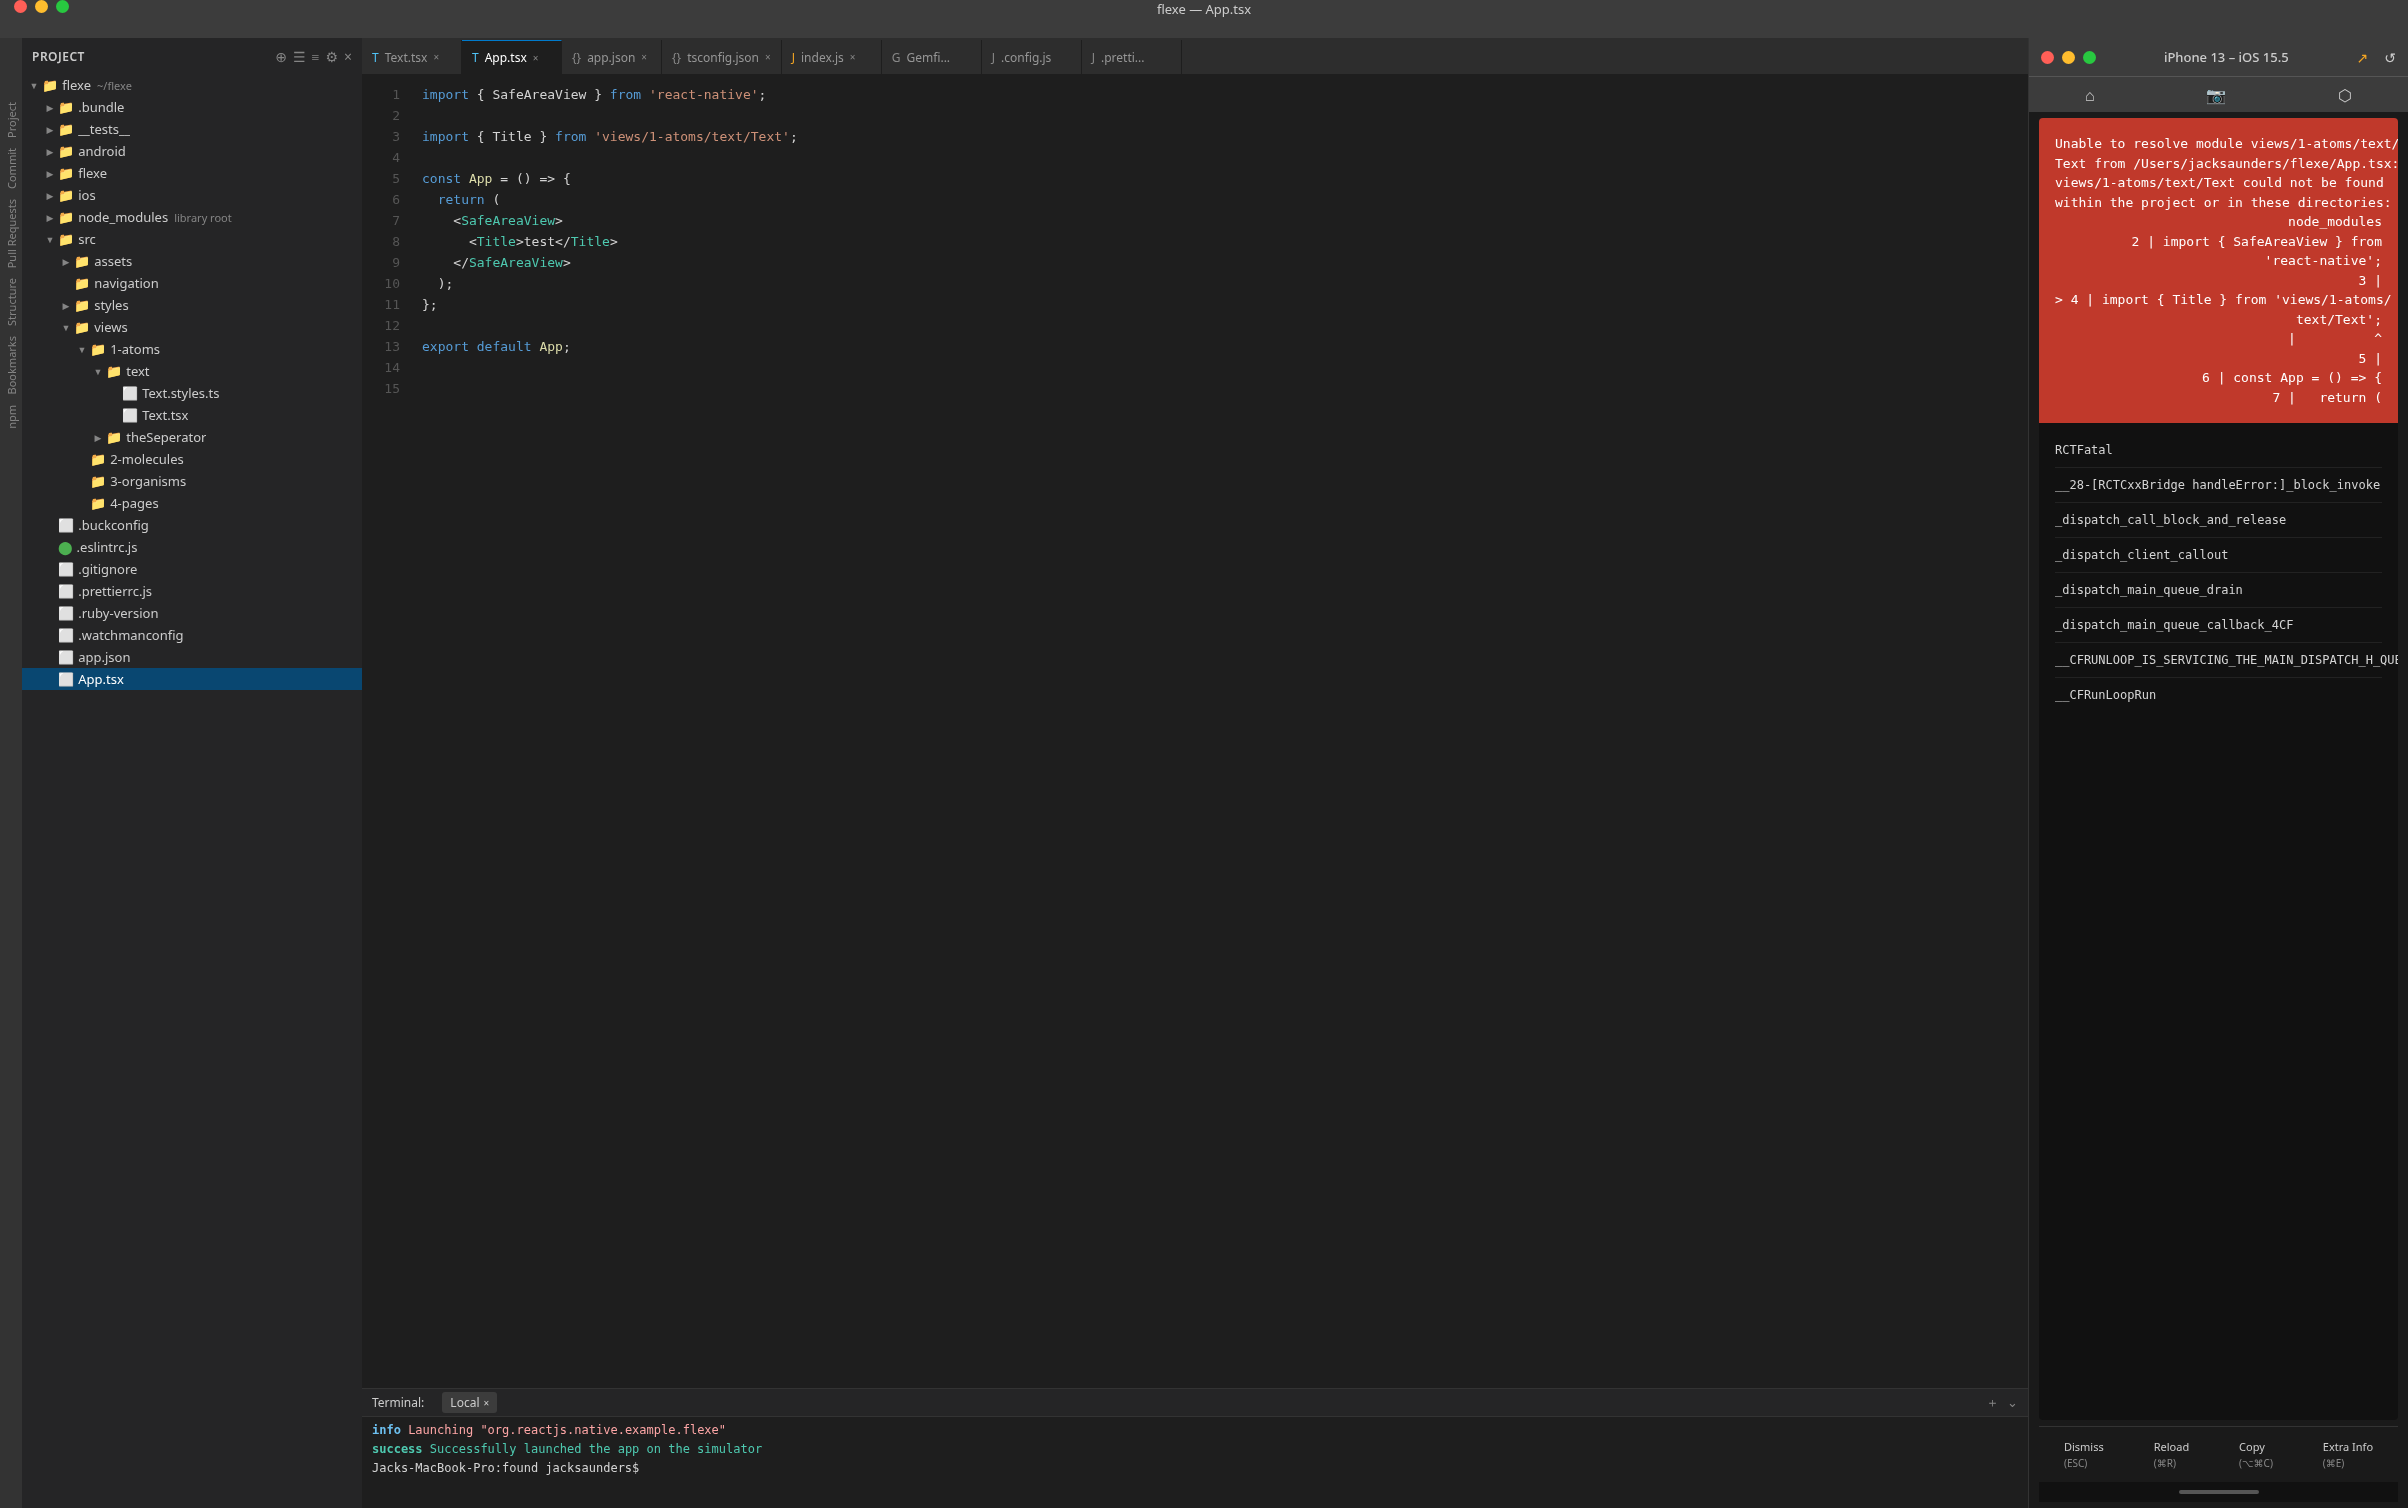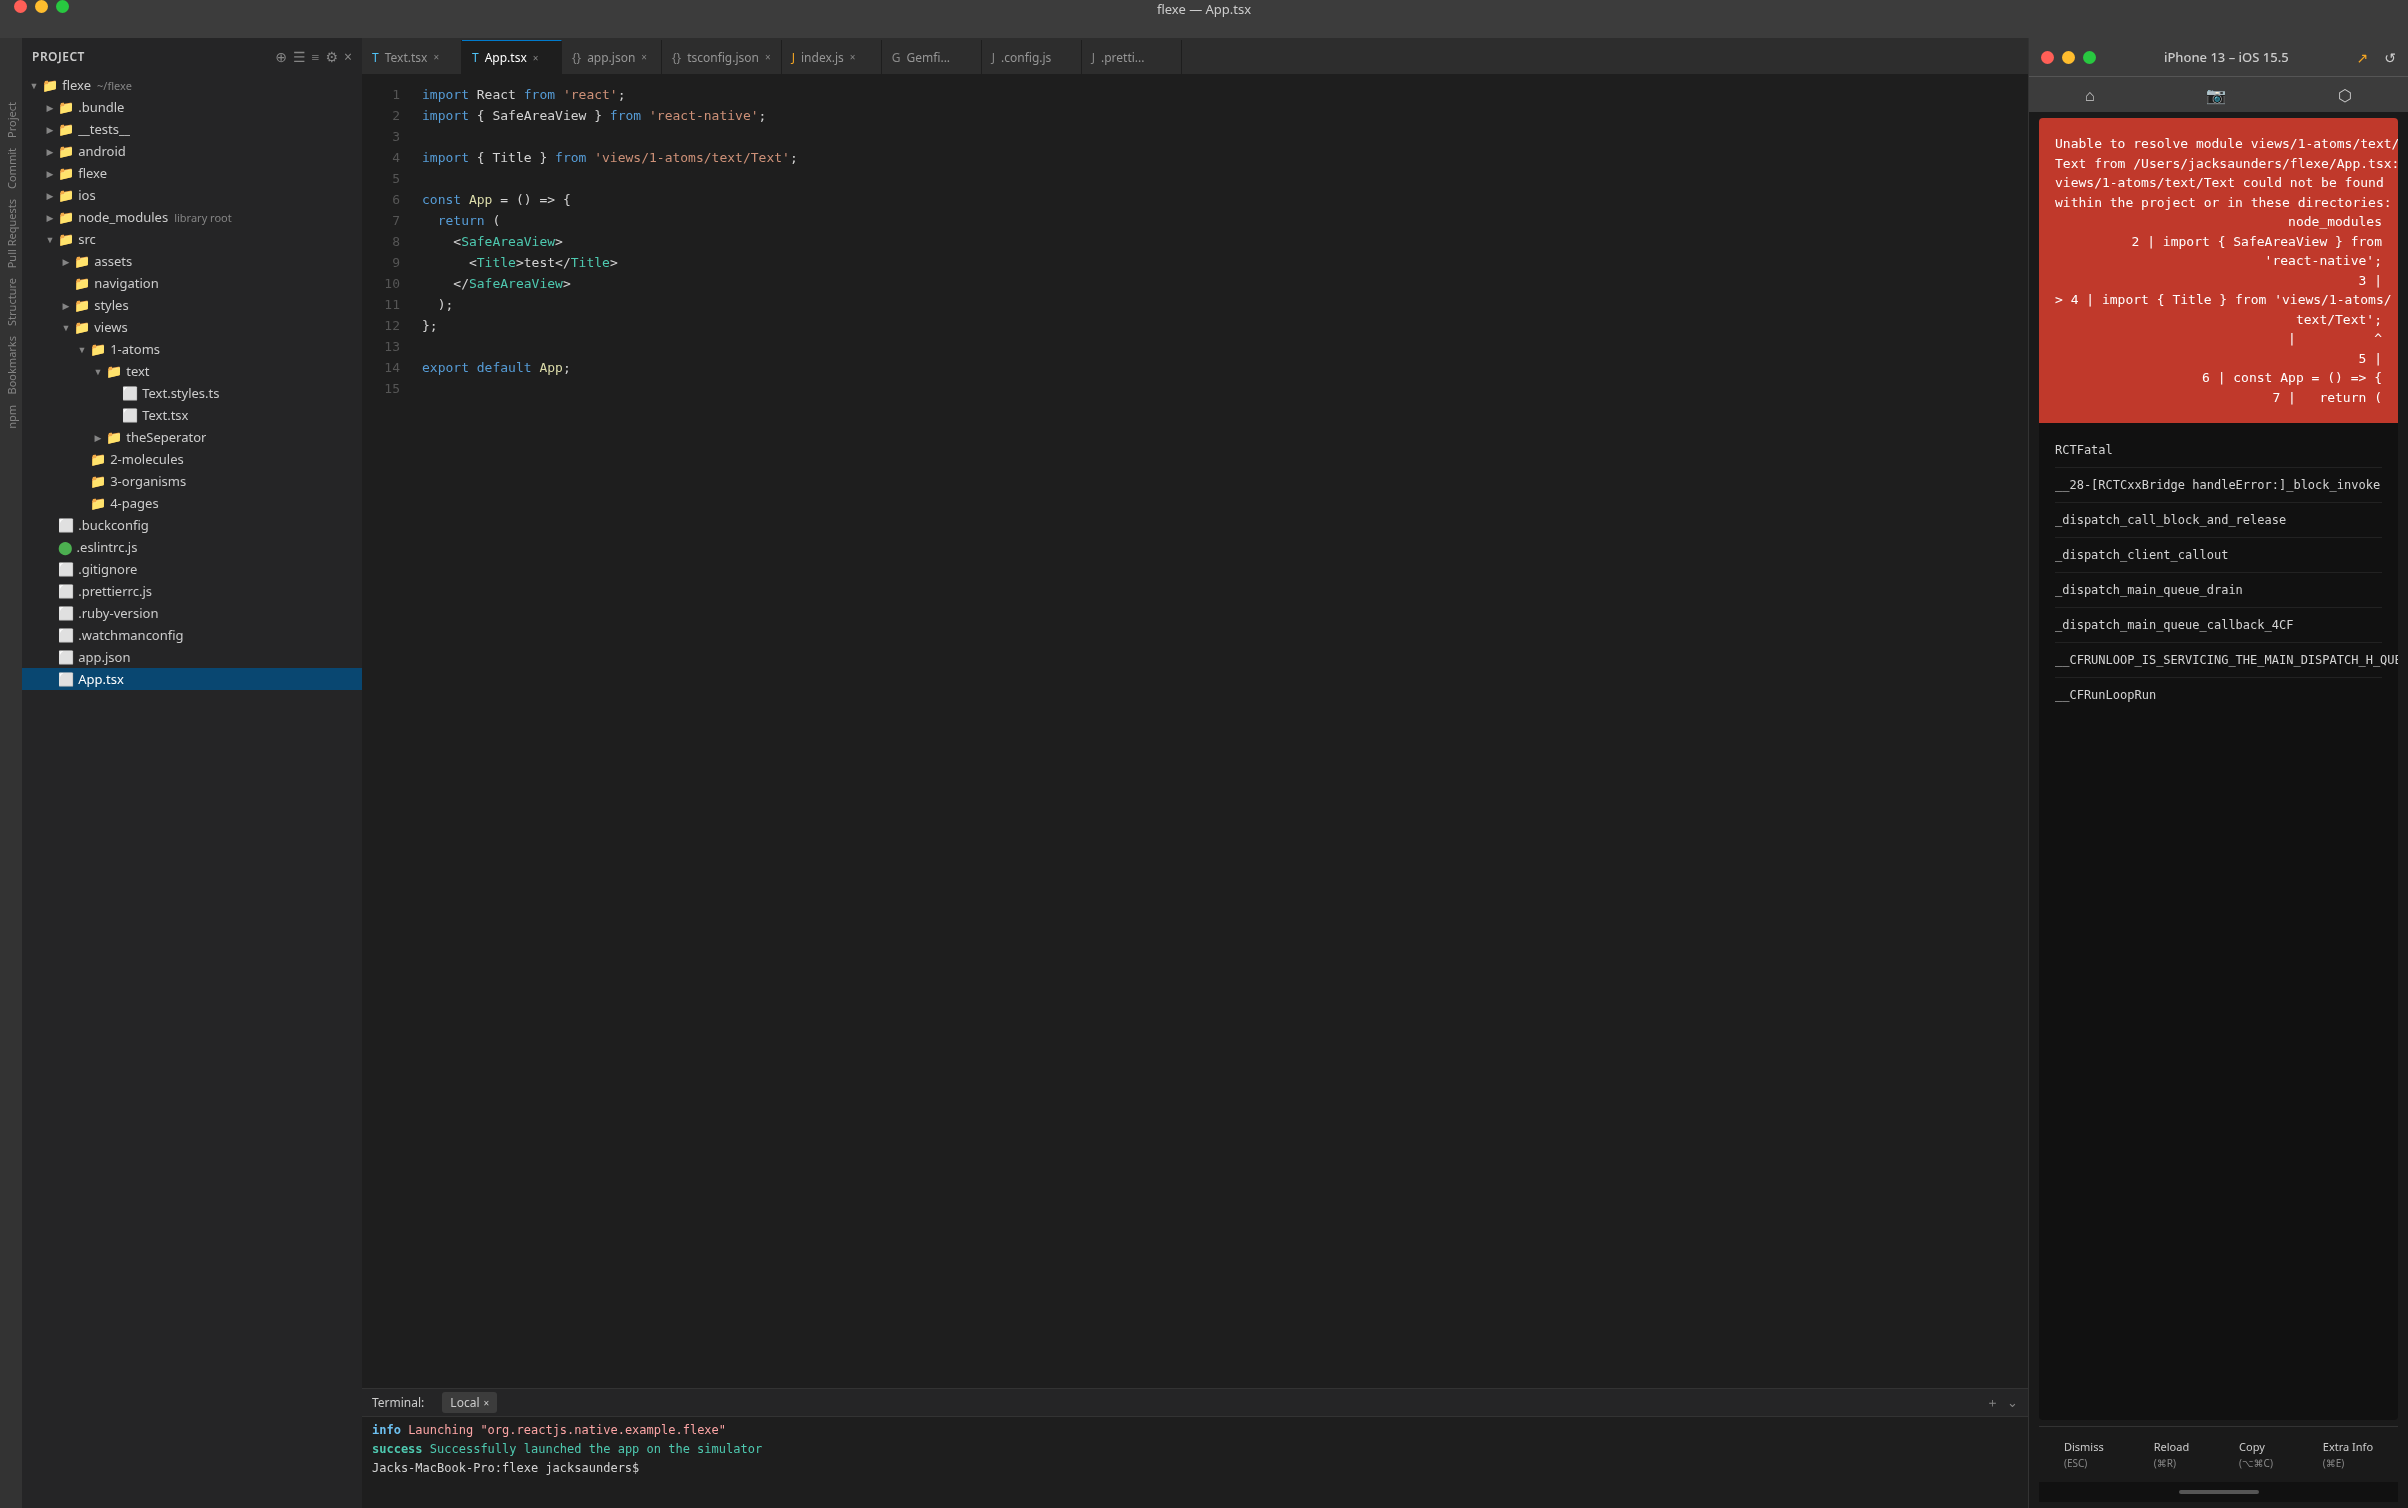--- a/index.html
+++ b/index.html
@@ -642,21 +642,20 @@
         <div>8</div>
         <div>9</div>
         <div>10</div>
         <div>11</div>
         <div>12</div>
         <div>13</div>
         <div>14</div>
         <div>15</div>
       </div>
       <div class="code-area">
-        <div class="code-line"><span class="kw">import</span> React <span class="kw">from</span> <span class="str">'react'</span>;</div>
         <div class="code-line"><span class="kw">import</span> { SafeAreaView } <span class="kw">from</span> <span class="str">'react-native'</span>;</div>
         <div class="code-line"></div>
         <div class="code-line"><span class="kw">import</span> { Title } <span class="kw">from</span> <span class="str">'views/1-atoms/text/Text'</span>;</div>
         <div class="code-line"></div>
         <div class="code-line"><span class="kw">const</span> <span class="fn">App</span> = () =&gt; {</div>
         <div class="code-line">  <span class="kw">return</span> (</div>
         <div class="code-line">    &lt;<span class="tag">SafeAreaView</span>&gt;</div>
         <div class="code-line">      &lt;<span class="tag">Title</span>&gt;test&lt;/<span class="tag">Title</span>&gt;</div>
         <div class="code-line">    &lt;/<span class="tag">SafeAreaView</span>&gt;</div>
         <div class="code-line">  );</div>
@@ -682,21 +681,21 @@
       <div class="terminal-body">
         <div class="term-line">
           <span class="term-label-info">info</span>
           <span class="term-info"> Launching "org.reactjs.native.example.flexe"</span>
         </div>
         <div class="term-line">
           <span class="term-label-success">success</span>
           <span class="term-success"> Successfully launched the app on the simulator</span>
         </div>
         <div class="term-line">
-          <span class="term-prompt">Jacks-MacBook-Pro:flexe jacksaunders$ </span>
+          <span class="term-prompt">Jacks-MacBook-Pro:found jacksaunders$ </span>
           <span class="term-prompt" style="background:#ccc;color:#1e1e1e;"> </span>
         </div>
       </div>
     </div>
 
   </div>
 
   <div class="simulator-window">
     <div class="sim-title-bar">
       <div class="sim-controls">

